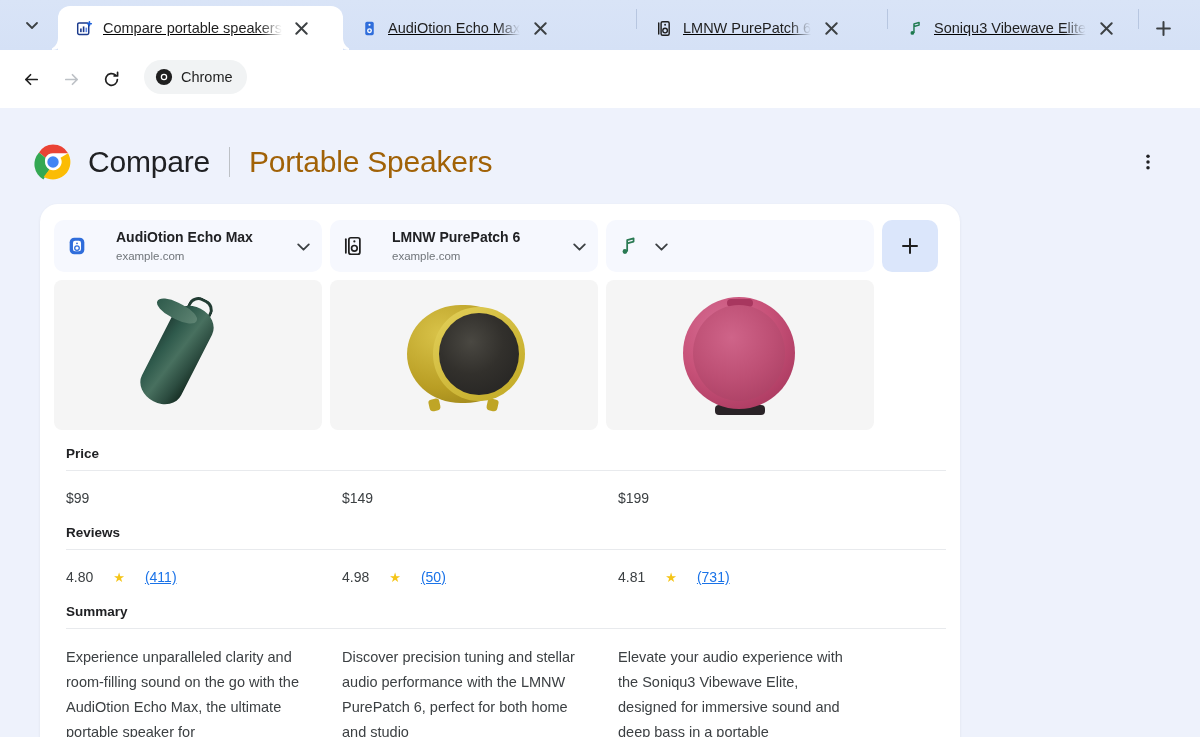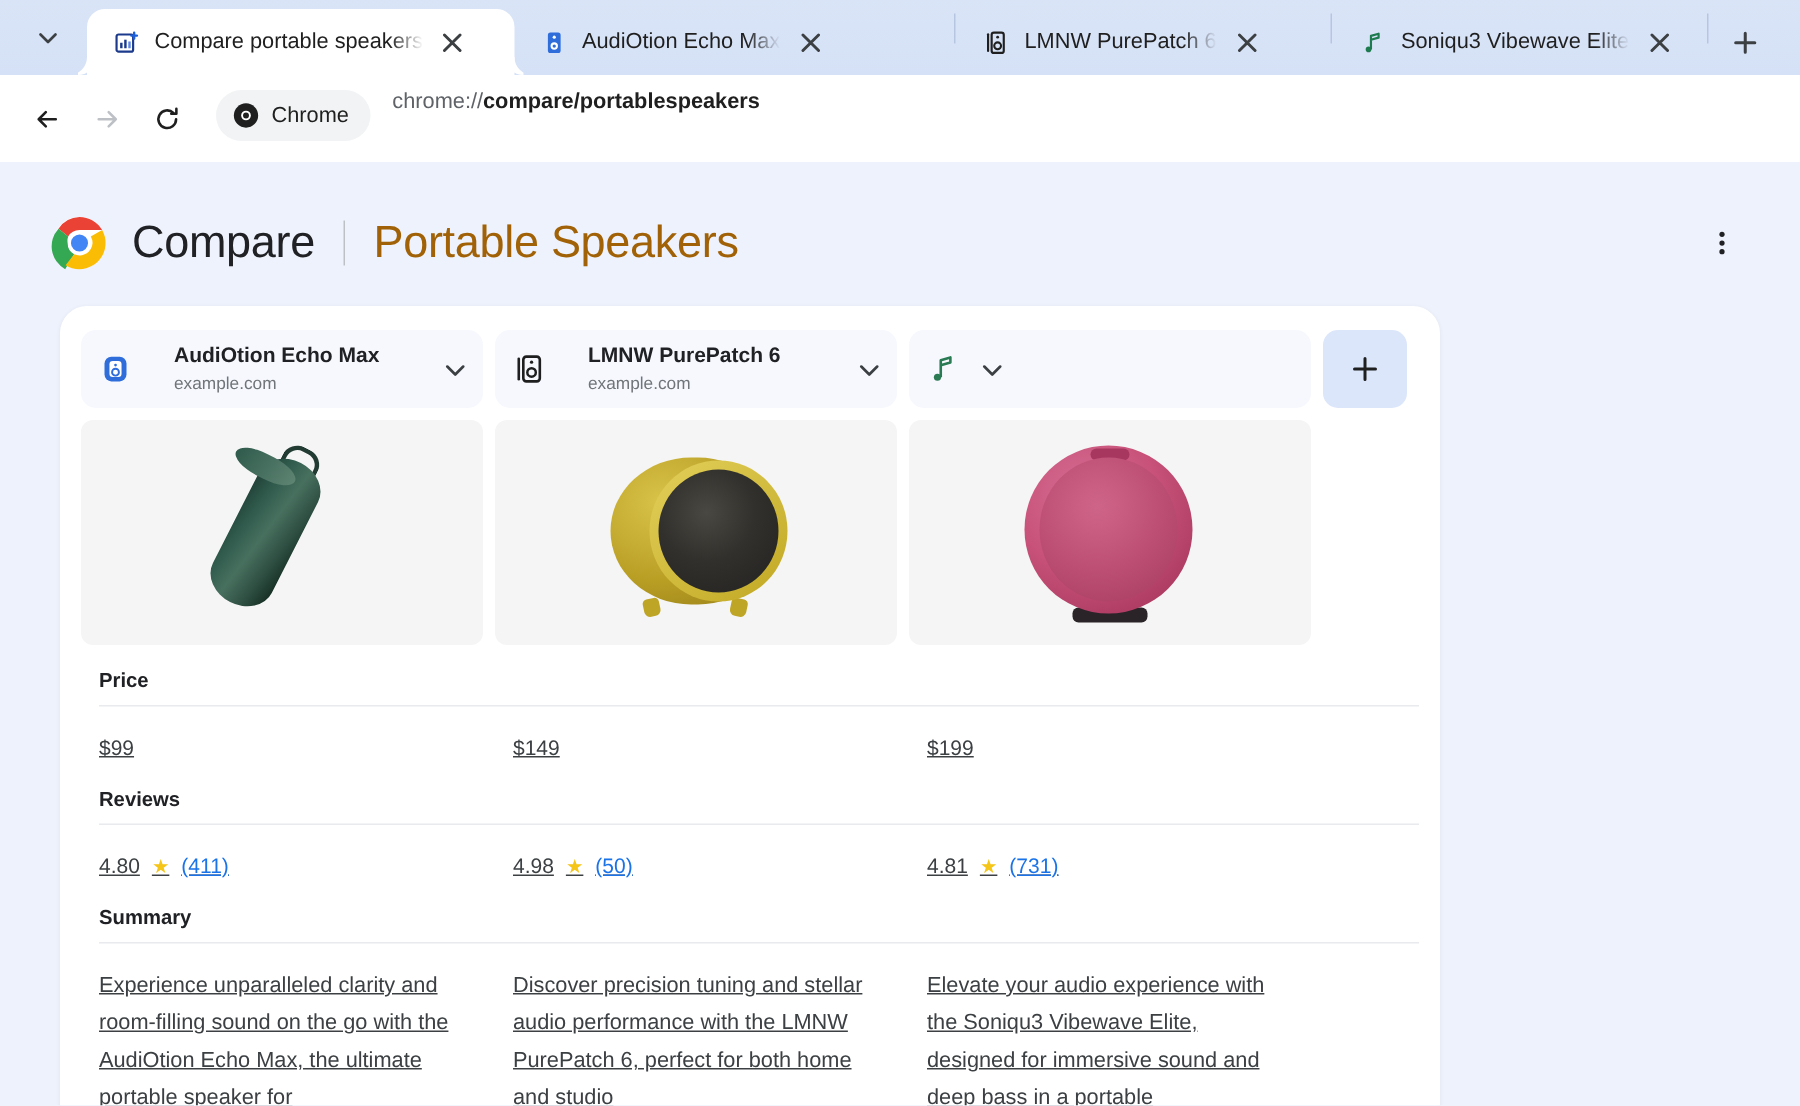--- a/index.html
+++ b/index.html
@@ -39,20 +39,21 @@
 
   .tab {
     height:44px;
     display:flex; align-items:center;
     gap:9px;
     padding:0 10px 0 16px;
     border-radius:12px 12px 0 0;
     position:relative;
     cursor:pointer;
     min-width:0;
+    text-decoration:underline;
   }
   .tab.active {
     background:#ffffff;
   }
   .tab-fav { width:20px; height:20px; flex:0 0 20px; display:flex; align-items:center; justify-content:center;}
   .tab-title {
     font-size:14.5px; color:#1f1f1f;
     white-space:nowrap; overflow:hidden;
     text-overflow:clip;
     -webkit-mask-image:linear-gradient(to right,#000 calc(100% - 22px), transparent 100%);
@@ -219,24 +220,23 @@
   }
   .sec-divider { height:1px; background:#e8eaed; margin:0 0 0 12px; }
   .val-row {
     display:flex; padding:16px 0 0 0;
   }
   .val-cell {
     width:268px; margin-right:8px;
     padding-left:12px;
     font-size:14px; color:#3c4043;
     line-height:22px;
-    text-decoration:underline;
   }
   .val-cell.summary { font-size:14.5px; color:#3c4043; line-height:25px; padding-right:14px;}
-  .rating { display:flex; align-items:center; gap:8px; font-size:14px; color:#3c4043;}
+  .rating { display:flex; align-items:center; gap:20px; font-size:14px; color:#3c4043;}
   .star { color:#f5c518; font-size:13px; line-height:1;}
   .count-link { color:#1a73e8; text-decoration:underline; cursor:pointer; font-size:14px;}
 
   
   .spk1-wrap { width:150px; height:120px; position:relative; }
   .spk1-body {
     position:absolute; left:42px; top:8px;
     width:44px; height:104px;
     background:linear-gradient(100deg,#1f3b33 0%,#2f5a4c 25%,#48705f 50%,#2c4c40 78%,#13291f 100%);
     border-radius:22px/18px;
@@ -422,21 +422,20 @@
 
     <div class="omnibox">
       <div class="chip">
         <svg width="18" height="18" viewBox="0 0 20 20">
           <circle cx="10" cy="10" r="9" fill="#1f1f1f"></circle>
           <circle cx="10" cy="10" r="3.6" fill="#ffffff"></circle>
           <circle cx="10" cy="10" r="2.2" fill="#1f1f1f"></circle>
         </svg>
         <span class="chip-label">Chrome</span>
       </div>
-      <div class="omni-url"><span>chrome://</span><b>compare/portablespeakers</b></div>
     </div>
   </div>
 
   <div class="page">
 
     <div class="page-header">
       <span class="chrome-logo">
         <svg width="38" height="38" viewBox="0 0 48 48">
           <circle cx="24" cy="24" r="22" fill="#fff"></circle>
           <path d="M24 2a22 22 0 0 1 19.05 11H24a11 11 0 0 0-9.53 5.5L6.3 11.9A21.96 21.96 0 0 1 24 2z" fill="#ea4335"></path>

